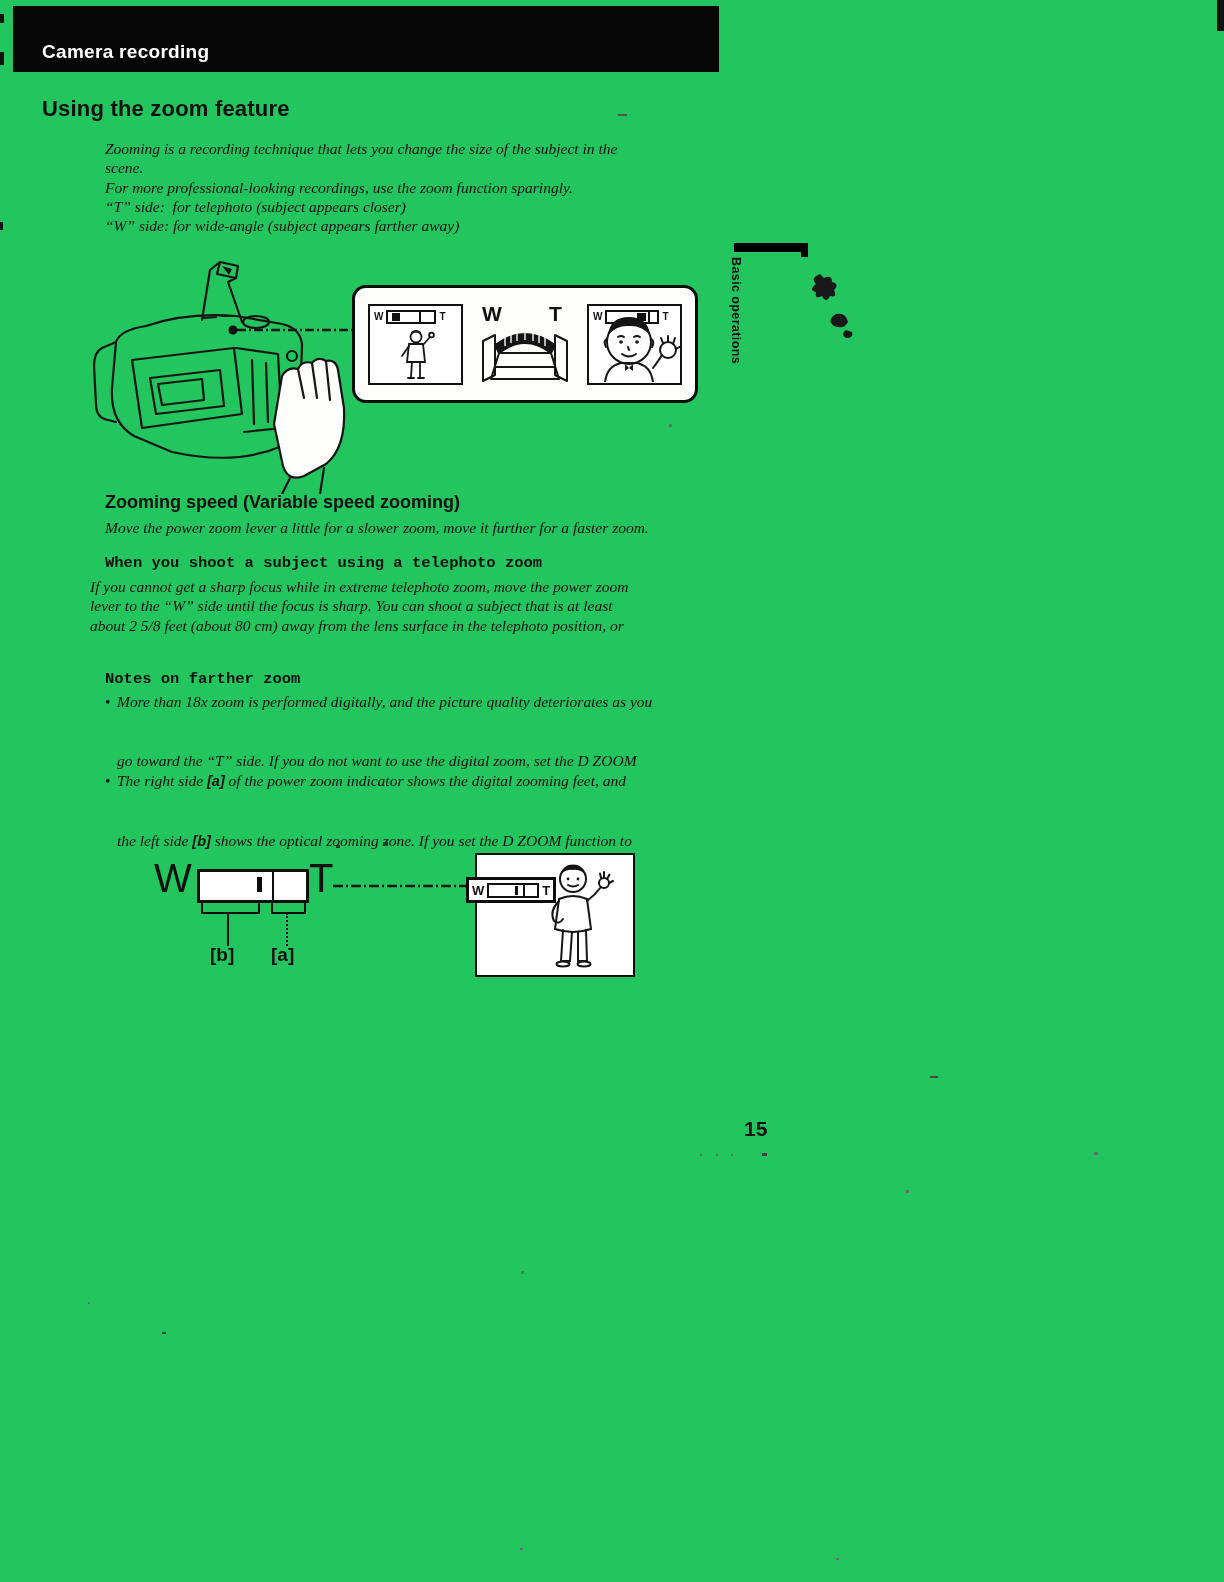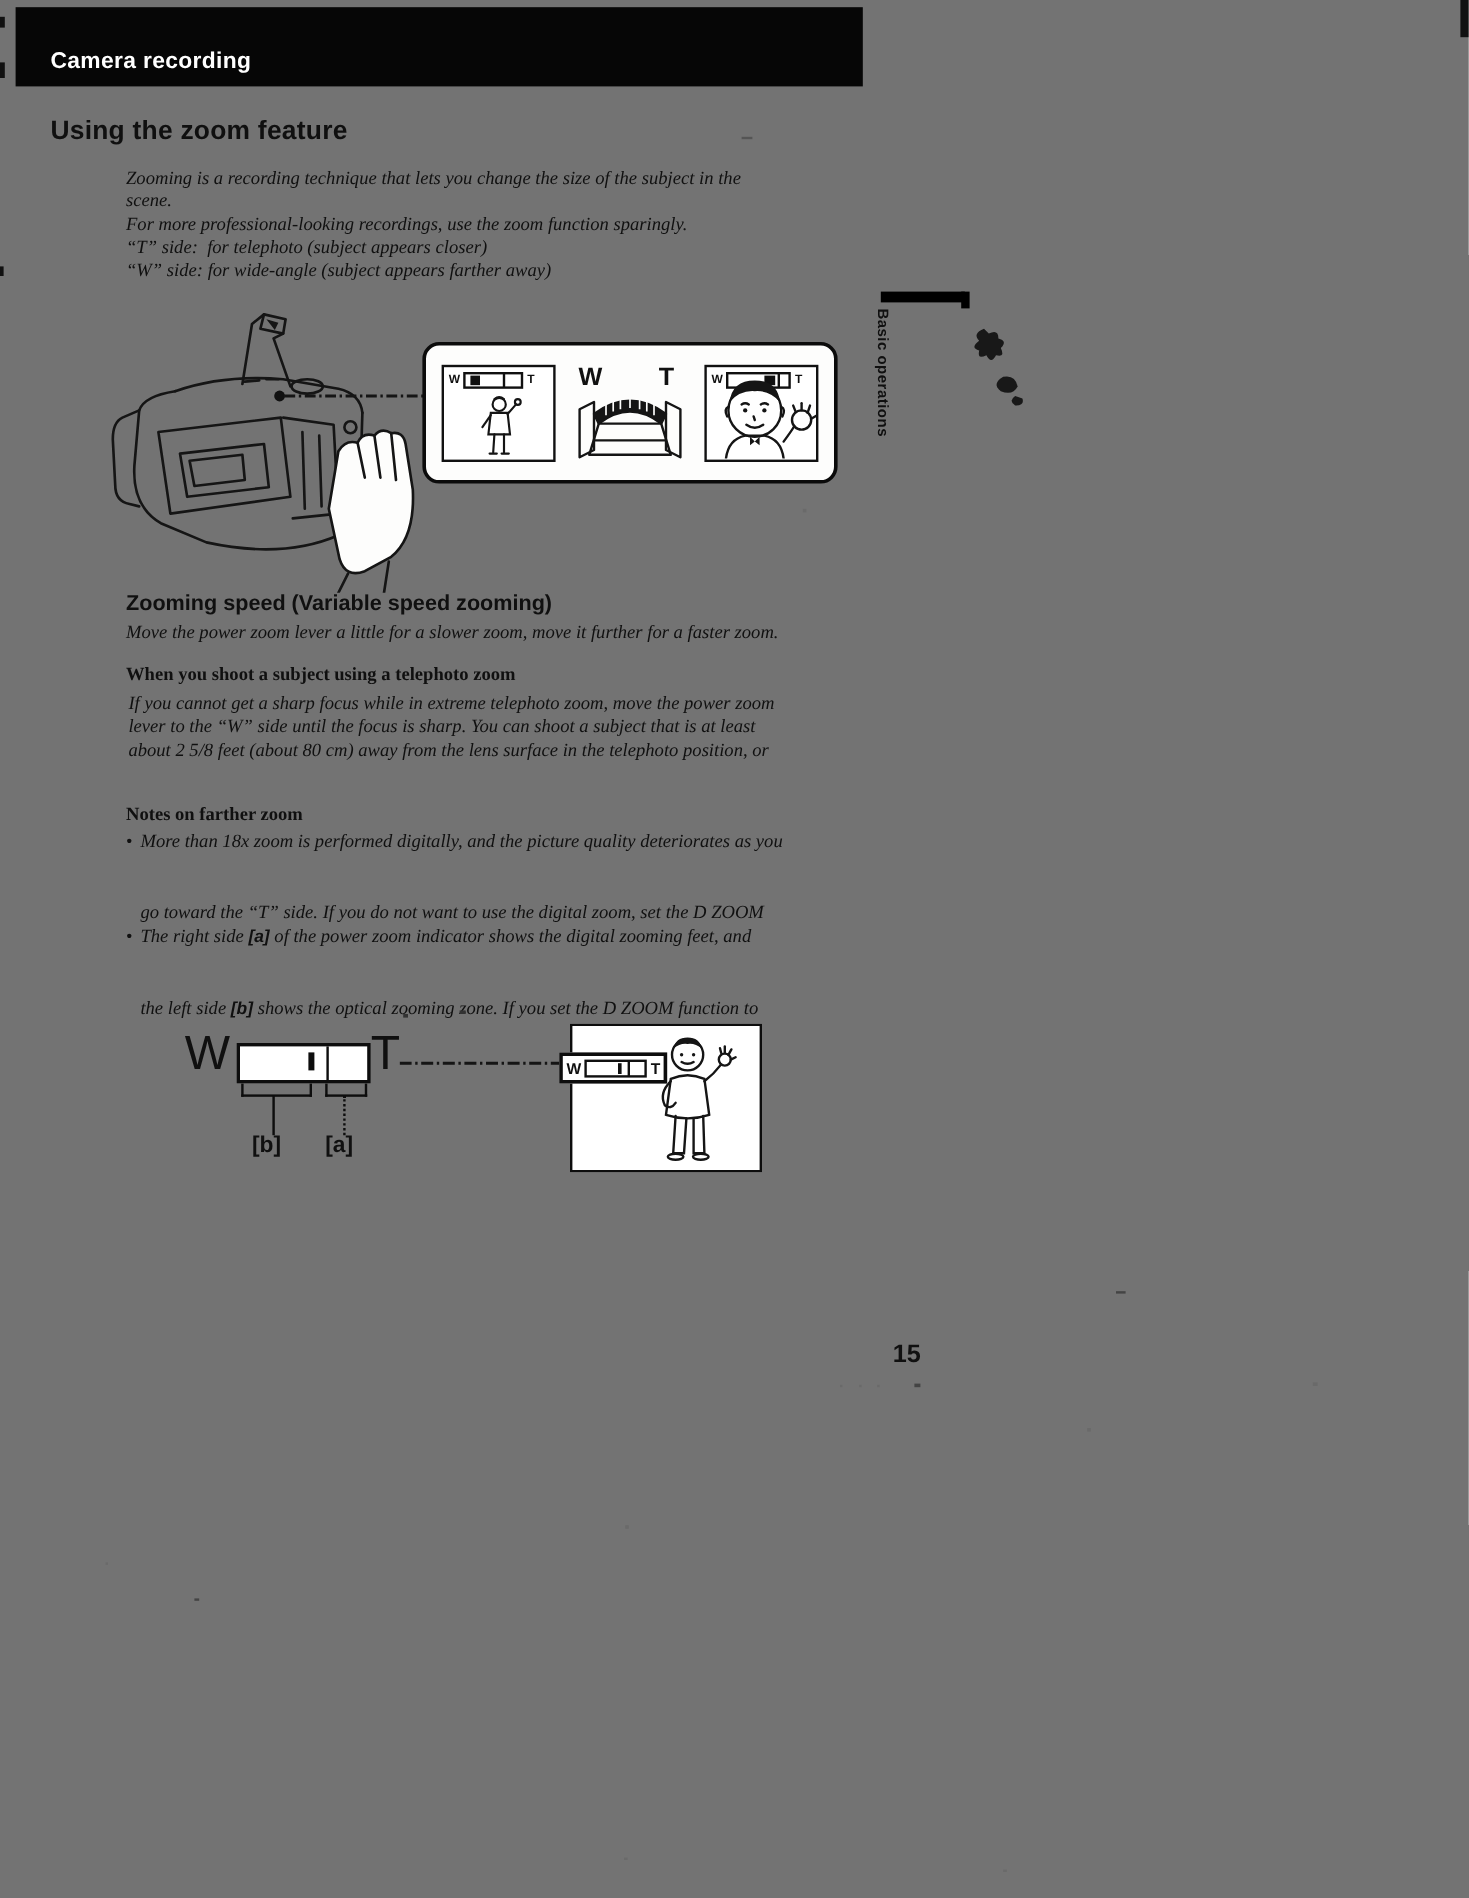--- a/index.html
+++ b/index.html
@@ -1,28 +1,28 @@
 <!DOCTYPE html>
 <html><head>
 <meta charset="utf-8">
 <style>
   html,body{margin:0;padding:0;background:#e8e8e6;}
-  .page{position:relative;width:1224px;height:1582px;background:#737373;overflow:hidden;
+  .page{position:relative;width:1224px;height:1582px;background:#22c55e;overflow:hidden;
         font-family:"Liberation Serif",serif;color:#101010;}
   .abs{position:absolute;}
   .sans{font-family:"Liberation Sans",sans-serif;}
   .line{white-space:pre;font-style:italic;}
   .header-bar{position:absolute;left:13px;top:6px;width:706px;height:66px;background:#060606;}
   .header-title{position:absolute;left:29px;bottom:9px;color:#fff;font-family:"Liberation Sans",sans-serif;
         font-weight:bold;font-size:19px;letter-spacing:.3px;}
   .page-title{position:absolute;left:42px;top:96px;font-family:"Liberation Sans",sans-serif;
         font-weight:bold;font-size:22px;letter-spacing:.2px;margin:0;}
   .body-text{font-size:15.5px;line-height:19.3px;}
   .sec-head{font-family:"Liberation Sans",sans-serif;font-weight:bold;font-size:18px;text-align:right;}
-  .sub-head{font-family:Liberation Serif, serif;font-weight:bold;font-size:15.5px;}
+  .sub-head{font-family:Liberation Mono, monospace;font-weight:bold;font-size:15.5px;}
   .bullet-row{display:flex;}
   .bullet-glyph{width:12px;flex:0 0 12px;}
   .indent{padding-left:12px;margin-top:40px;}
   b.inline{font-family:"Liberation Sans",sans-serif;font-size:14.5px;}
   
   .panel-box{position:absolute;left:352px;top:285px;width:314px;height:112px;border:3px solid #0b0b0b;
         border-radius:14px;background:#fdfdfc;display:flex;align-items:center;justify-content:space-between;
         padding:0 13px;}
   .shot-frame{position:relative;width:91px;height:77px;border:2px solid #111;background:#fff;}
   .minibar{display:flex;align-items:center;gap:3px;font-family:"Liberation Sans",sans-serif;
@@ -202,21 +202,21 @@
   <svg class="abs" style="left:806px;top:264px" width="52" height="80" viewBox="0 0 52 80">
     <path d="M14,10 Q4,14 10,20 Q2,26 10,28 Q8,36 16,32 Q20,40 24,32 Q32,34 28,26 Q34,20 26,18 Q26,10 18,14 Z" fill="#181818"></path>
     <path d="M30,50 q-10,6 -2,12 q10,4 14,-4 q-2,-10 -12,-8 Z" fill="#181818"></path>
     <path d="M40,66 q-6,4 0,8 q8,0 6,-6 Z" fill="#181818"></path>
   </svg>
 
   <div class="abs sec-head" style="left:105px;top:492px">Zooming speed (Variable speed zooming)</div>
   <div class="abs body-text line" style="left:105px;top:518px">Move the power zoom lever a little for a slower zoom, move it further for a faster zoom.</div>
 
   <div class="abs sub-head" style="left:105px;top:554px">When you shoot a subject using a telephoto zoom</div>
-  <div class="abs body-text" style="left:107px;top:577px">
+  <div class="abs body-text" style="left:90px;top:577px">
     <div class="line">If you cannot get a sharp focus while in extreme telephoto zoom, move the power zoom</div>
     <div class="line">lever to the “W” side until the focus is sharp. You can shoot a subject that is at least</div>
     <div class="line">about 2 5/8 feet (about 80 cm) away from the lens surface in the telephoto position, or</div>
   </div>
 
   <div class="abs sub-head" style="left:105px;top:670px">Notes on farther zoom</div>
   <div class="abs body-text" style="left:105px;top:692px">
     <div class="bullet-row">
       <span class="bullet-glyph">•</span>
       <span class="line">More than 18x zoom is performed digitally, and the picture quality deteriorates as you</span>

